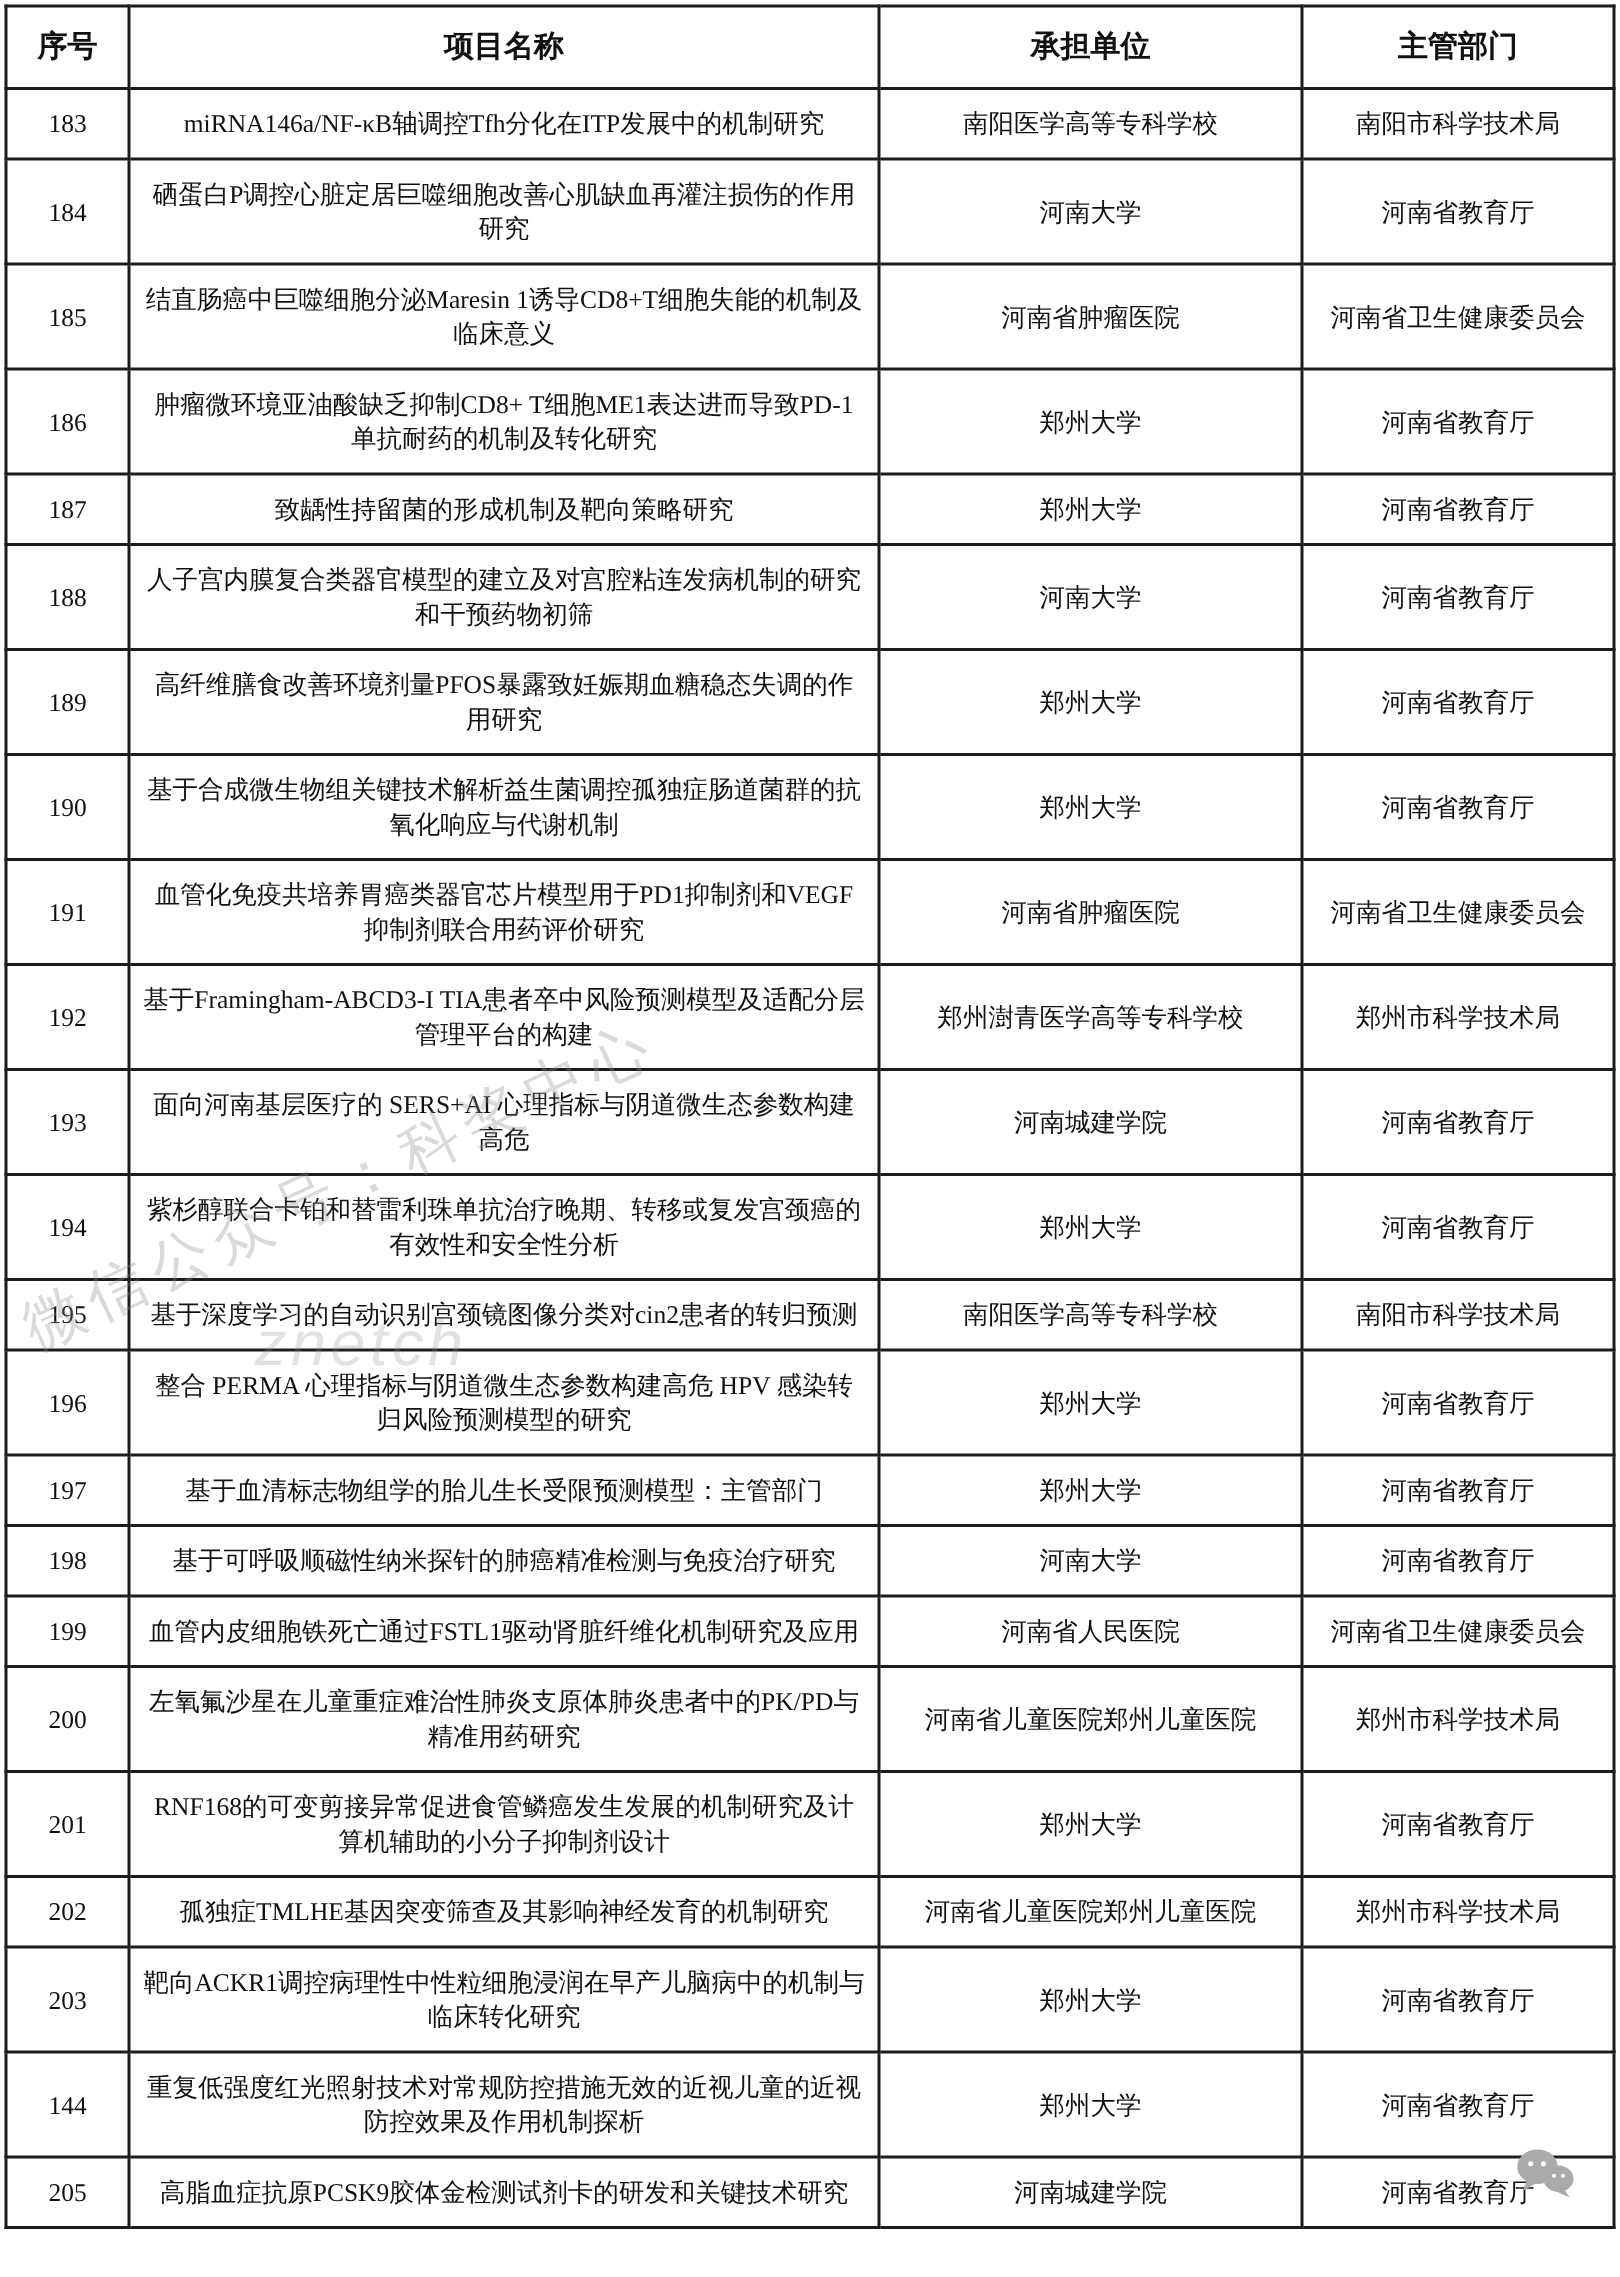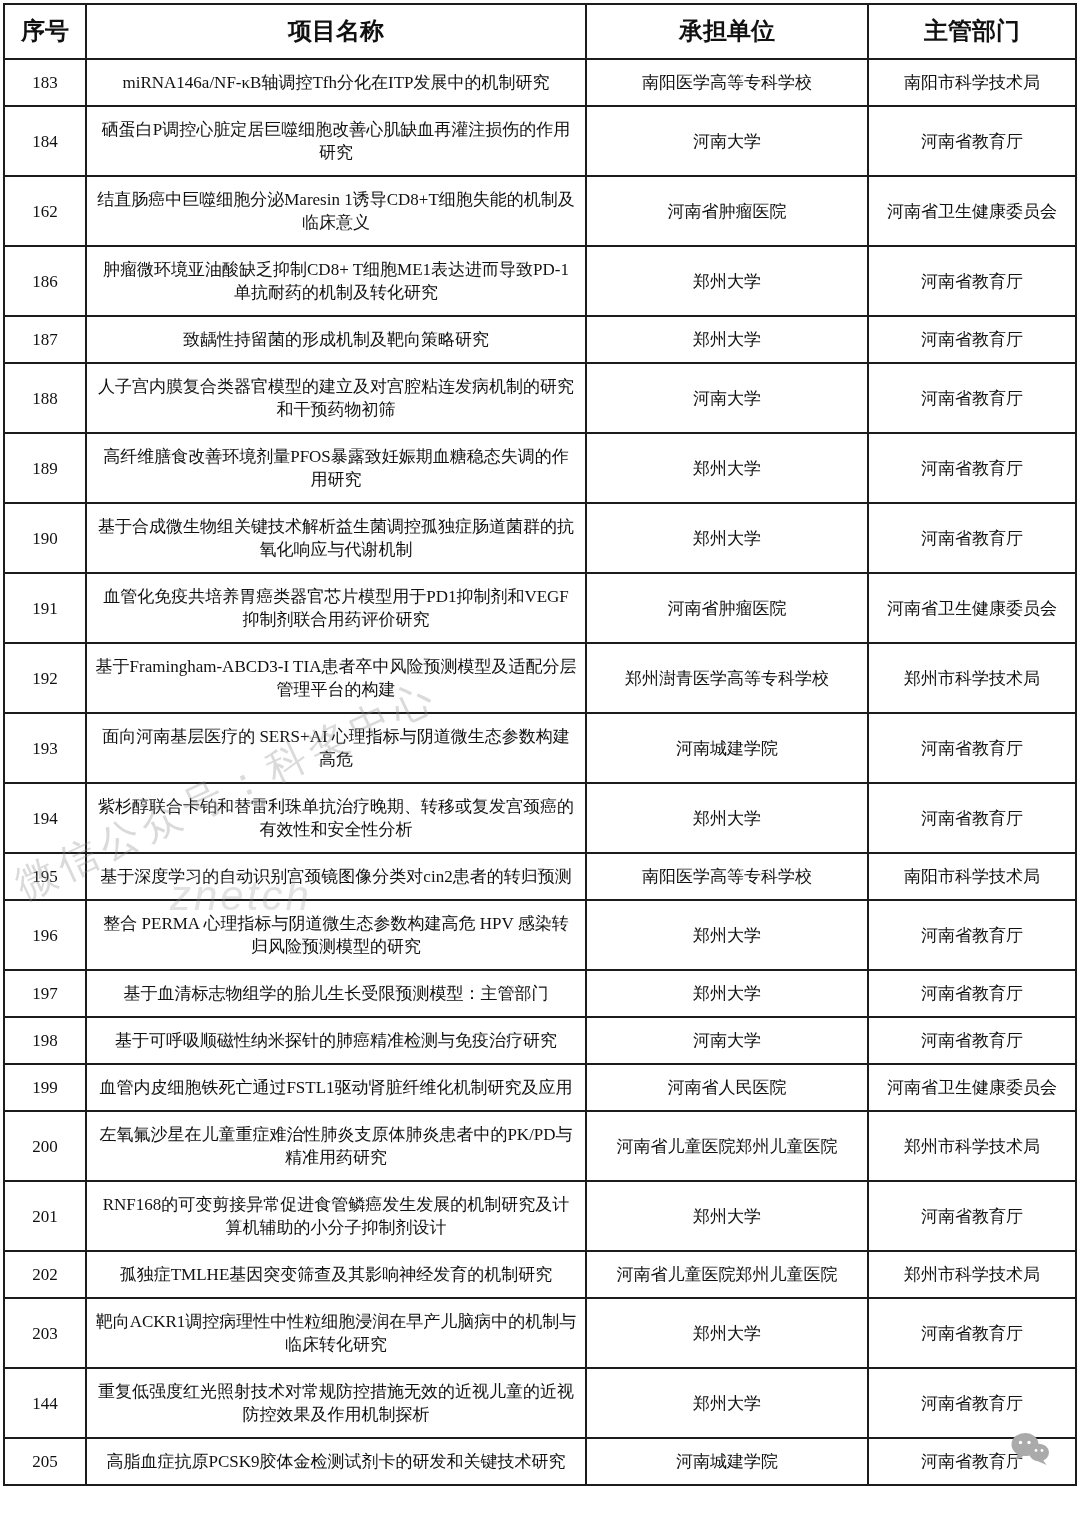--- a/index.html
+++ b/index.html
@@ -27,21 +27,21 @@
     font-size: 17px;
     line-height: 23px;
     padding: 11px 8px;
     word-break: break-all;
     vertical-align: middle;
   }
   table.projects th {
     font-weight: bold;
     text-align: center;
     padding: 15px 6px;
-    font-size: 24px;
+    font-size: 20px;
   }
   td.col-no   { text-align: center; }
   td.col-name { text-align: center; padding-left: 12px; padding-right: 14px; }
   td.col-unit { text-align: center; }
   td.col-dept { text-align: center; }
 
   .watermark-diagonal {
     position: absolute;
     left: 18px;
     top: 860px;
@@ -109,21 +109,21 @@
   </tr>
 
   <tr>
     <td class="col-no">184</td>
     <td class="col-name">硒蛋白P调控心脏定居巨噬细胞改善心肌缺血再灌注损伤的作用研究</td>
     <td class="col-unit">河南大学</td>
     <td class="col-dept">河南省教育厅</td>
   </tr>
 
   <tr>
-    <td class="col-no">162</td>
+    <td class="col-no">185</td>
     <td class="col-name">结直肠癌中巨噬细胞分泌Maresin 1诱导CD8+T细胞失能的机制及临床意义</td>
     <td class="col-unit">河南省肿瘤医院</td>
     <td class="col-dept">河南省卫生健康委员会</td>
   </tr>
 
   <tr>
     <td class="col-no">186</td>
     <td class="col-name">肿瘤微环境亚油酸缺乏抑制CD8+ T细胞ME1表达进而导致PD-1单抗耐药的机制及转化研究</td>
     <td class="col-unit">郑州大学</td>
     <td class="col-dept">河南省教育厅</td>

